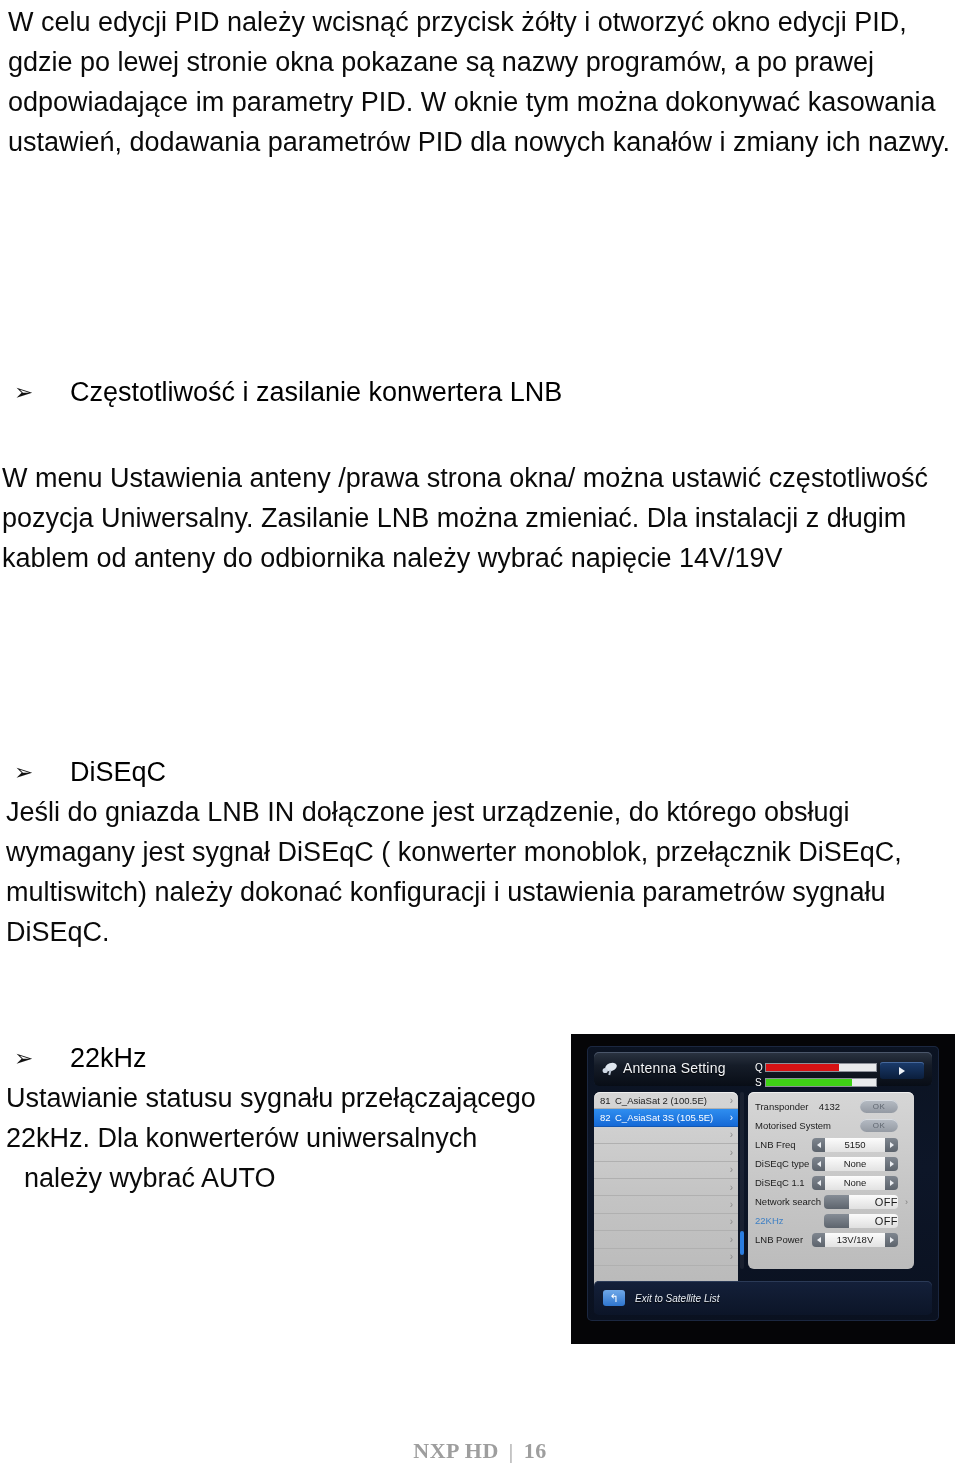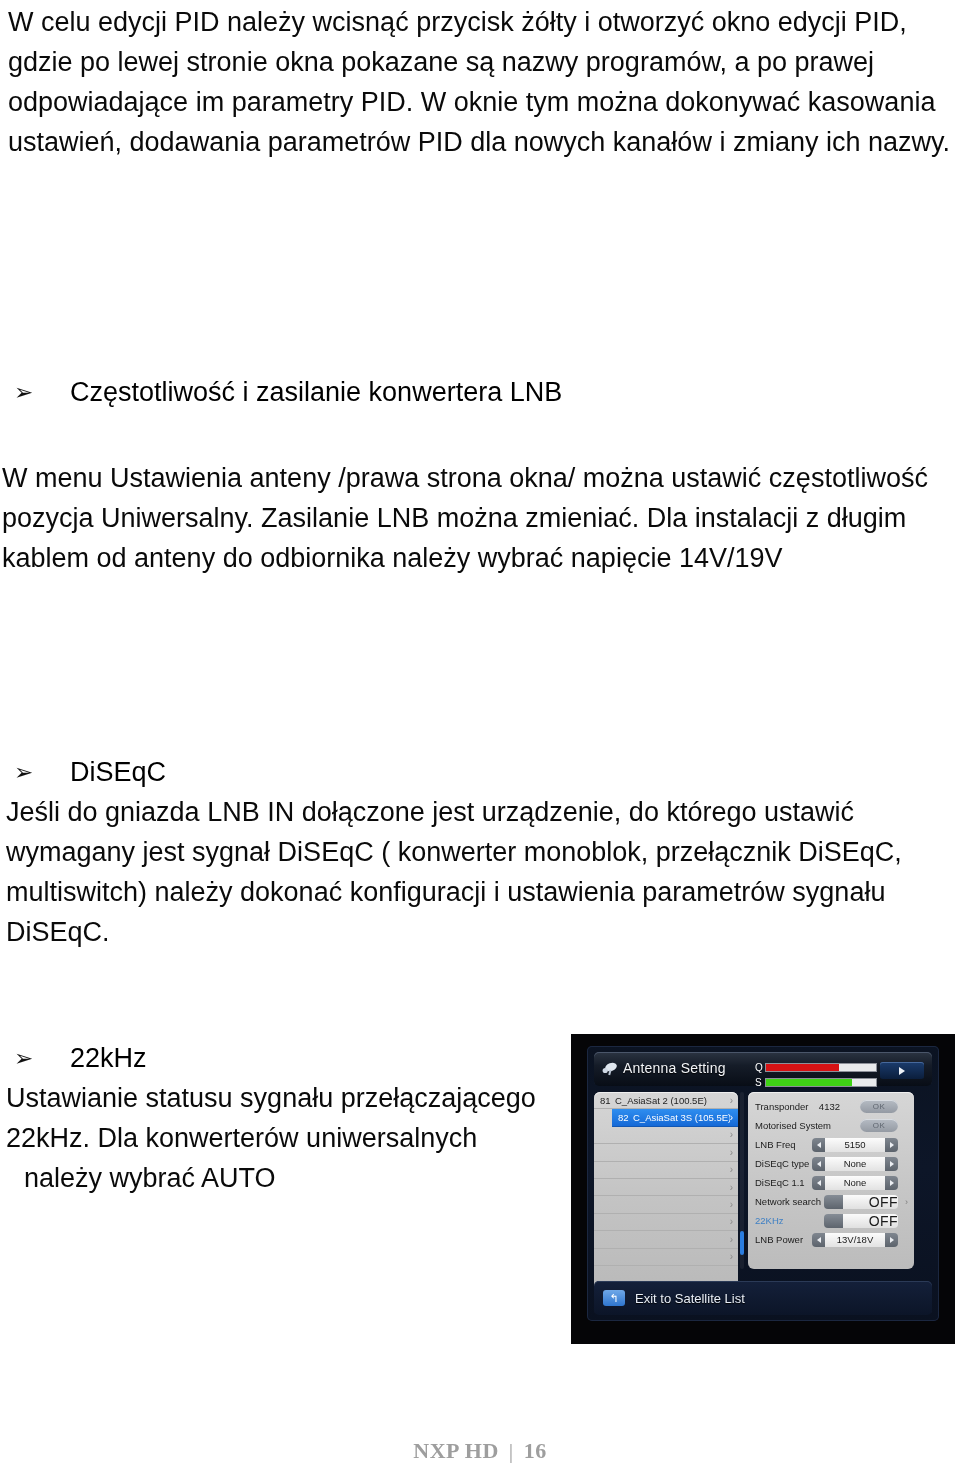--- a/index.html
+++ b/index.html
@@ -173,21 +173,20 @@
     color: #222;
     border-bottom: 1px solid #b0b0b0;
     padding: 0 5px 0 6px;
     box-sizing: border-box;
     white-space: nowrap;
   }
   .sat-row.sel {
     background: linear-gradient(180deg,#2f8ef0 0%,#1569d6 100%);
     color: #ffffff;
     border-bottom: 1px solid #1257b3;
-    margin-left: 18px;
   }
   .sat-num { width: 15px; }
   .sat-name { flex: 1; overflow: hidden; }
   .sat-chev { font-size: 10px; color: #8a8a8a; }
   .sat-row.sel .sat-chev { color: #ffffff; }
 
   .stb-scroll {
     position: absolute;
     left: 153px; top: 46px;
     width: 4px; height: 177px;
@@ -259,21 +258,21 @@
   .toggle-knob {
     width: 26px; height: 14px;
     background: linear-gradient(180deg,#868d96 0%,#5d646d 100%);
     border-radius: 4px 0 0 4px;
   }
   .toggle-state {
     flex:1; height: 14px;
     background: linear-gradient(180deg,#fbfbfb 0%,#e0e0e0 100%);
     border-radius: 0 4px 4px 0;
     display:flex; align-items:center; justify-content:center;
-    font-size: 14px; color:#1a1a1a; letter-spacing:.4px;padding-left:26px;
+    font-size: 11px; color:#1a1a1a; letter-spacing:.4px;padding-left:26px;
   }
   .opt-chev { width: 10px; text-align:right; font-size:9px; color:#7d7d7d; }
 
   .stb-footer {
     position: absolute;
     left: 7px; bottom: 6px;
     width: 338px; height: 34px;
     background: linear-gradient(180deg,#14203a 0%,#0c1528 100%);
     border-radius: 5px;
     display:flex; align-items:center;
@@ -282,23 +281,24 @@
   .back-btn {
     margin-left: 9px;
     width: 22px; height: 16px;
     border-radius: 3px;
     background: linear-gradient(180deg,#6fa8e8 0%,#2f76cf 100%);
     display:flex; align-items:center; justify-content:center;
     color:#fff; font-size: 11px; line-height: 11px;
   }
   .footer-text {
     margin-left: 10px;
-    font-size: 13px;
+    font-size: 10px;
     color: #e8eef7;
     text-shadow: 0 1px 1px #000;
+    font-style: italic;
   }
 
   
   #page-footer {
     position: absolute;
     left: 0;
     top: 1438px;
     width: 960px;
     text-align: center;
     font-family: "Liberation Serif", serif;
@@ -331,21 +331,21 @@
     <p>pozycja Uniwersalny. Zasilanie LNB można zmieniać. Dla instalacji z długim</p>
     <p>kablem od anteny do odbiornika należy wybrać napięcie 14V/19V</p>
   </div>
 
   <div class="bullet-head" id="head-diseqc">
     <span class="bullet-mark">➢</span>
     <span class="bullet-gap"></span>
     <span>DiSEqC</span>
   </div>
   <div class="para" id="para-diseqc">
-    <p>Jeśli do gniazda LNB IN dołączone jest urządzenie, do którego ustawić</p>
+    <p>Jeśli do gniazda LNB IN dołączone jest urządzenie, do którego obsługi</p>
     <p> wymagany jest sygnał DiSEqC ( konwerter monoblok, przełącznik DiSEqC,</p>
     <p>multiswitch) należy dokonać konfiguracji i ustawienia parametrów sygnału</p>
     <p>DiSEqC.</p>
   </div>
 
   <div class="bullet-head" id="head-22khz">
     <span class="bullet-mark">➢</span>
     <span class="bullet-gap"></span>
     <span>22kHz</span>
   </div>

